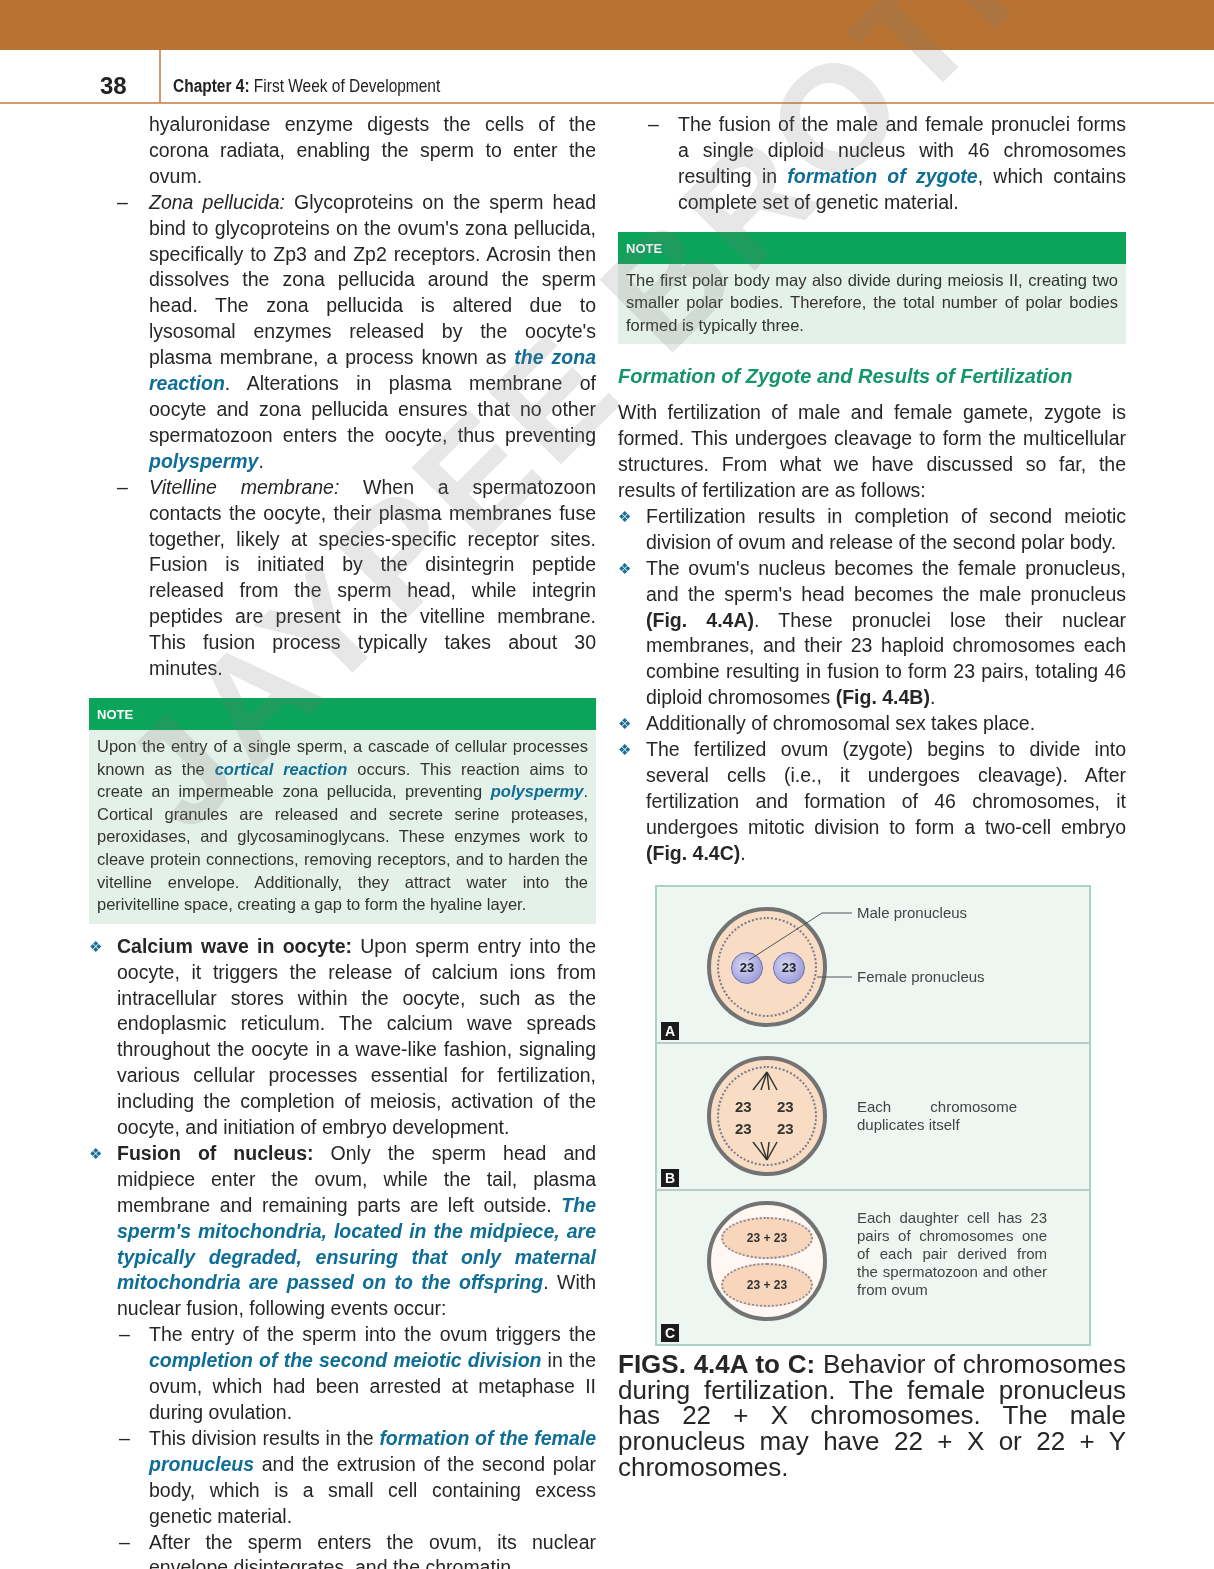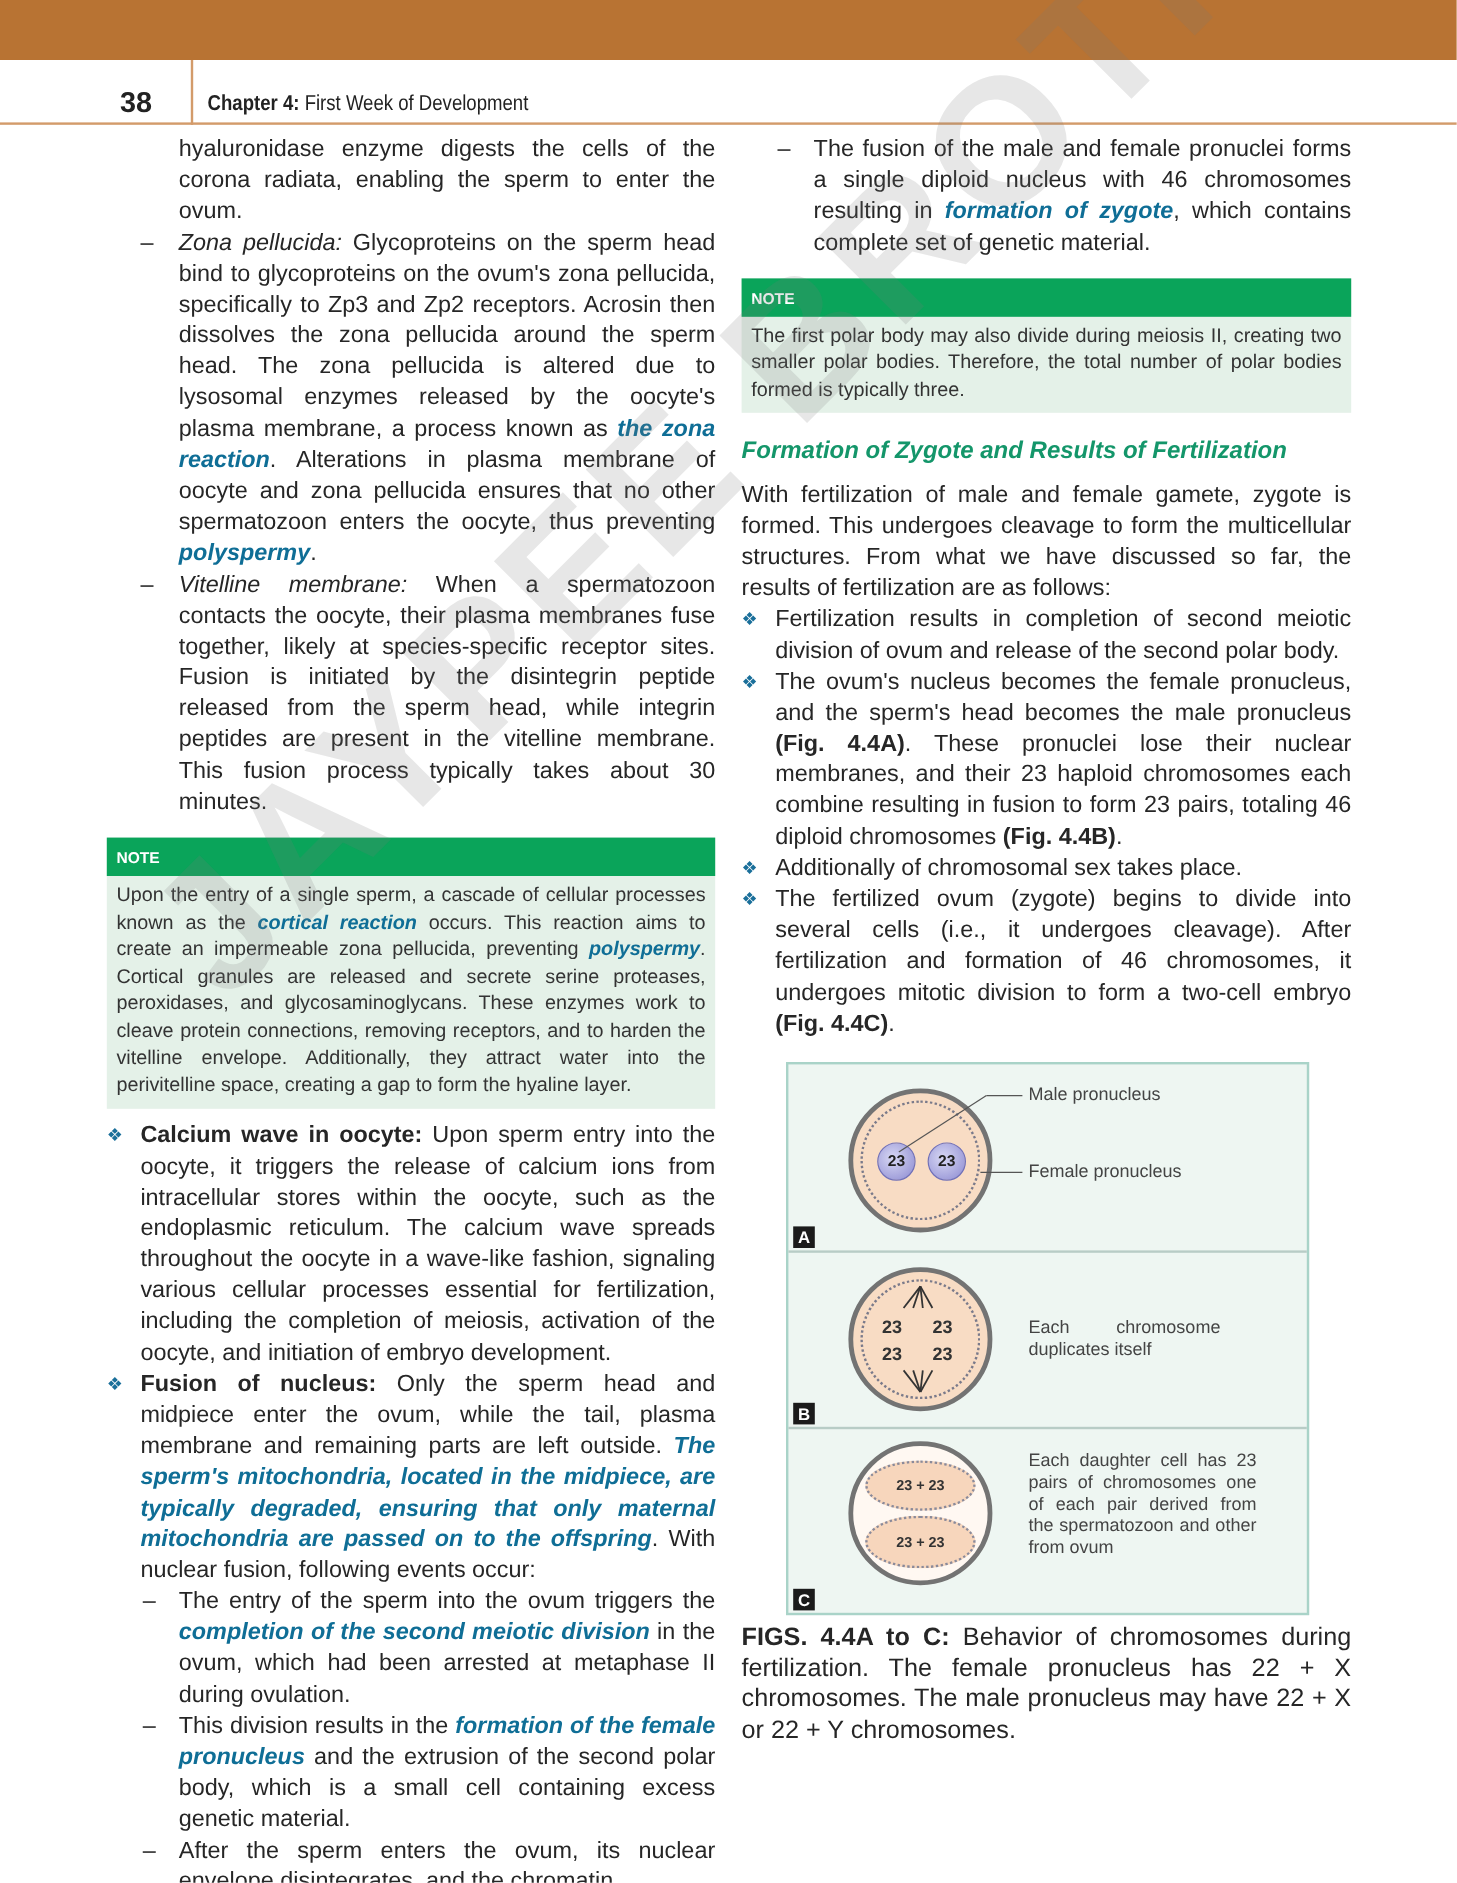--- a/index.html
+++ b/index.html
@@ -42,21 +42,21 @@
   .panel { position: absolute; left: 0; width: 432px; border-bottom: 2px solid #b8ccc6; }
   .panel:last-child { border-bottom: none; }
   .panel-label { position: absolute; left: 4px; bottom: 2px; width: 18px; height: 18px; background: #1b1b1b; color: #fff; font-weight: bold; font-size: 14px; text-align: center; line-height: 18px; }
   .cell { position: absolute; border: 4px solid #737373; border-radius: 50%; background: #f8dcc4; }
   .cell .dotted { position: absolute; border: 2px dotted #7a7a8a; border-radius: 50%; }
   .pronuc { position: absolute; width: 30px; height: 30px; border-radius: 50%; background: radial-gradient(circle at 40% 40%, #d8d8f4, #8a88d0); border: 1px solid #7070b8; font-size: 13px; font-weight: bold; text-align: center; line-height: 30px; color: #222; }
   .fig-label { position: absolute; font-size: 15px; line-height: 18px; color: #444; }
   .chrom-text { position: absolute; font-size: 15px; font-weight: bold; color: #333; }
   .daughter { position: absolute; border: 2px dotted #8a8a9a; border-radius: 50%; background: #f7d6bc; text-align: center; font-size: 12px; font-weight: bold; color: #333; }
 
-  .caption { font-size: 21px; line-height: 25.9px; text-align: justify; margin-top: 6px; }
+  .caption { font-size: 26px; line-height: 25.9px; text-align: justify; margin-top: 6px; }
 
   .watermark { position: absolute; left: 90px; top: 740px; font-family: "Liberation Sans", sans-serif; font-size: 150px; font-weight: bold; color: rgba(120,120,120,0.18); transform: rotate(-45deg); transform-origin: left top; white-space: nowrap; letter-spacing: 8px; pointer-events: none; }
 </style>
 </head>
 <body>
 
 <div class="top-band"></div>
 
 <div class="header">
   <div class="vline"></div>

